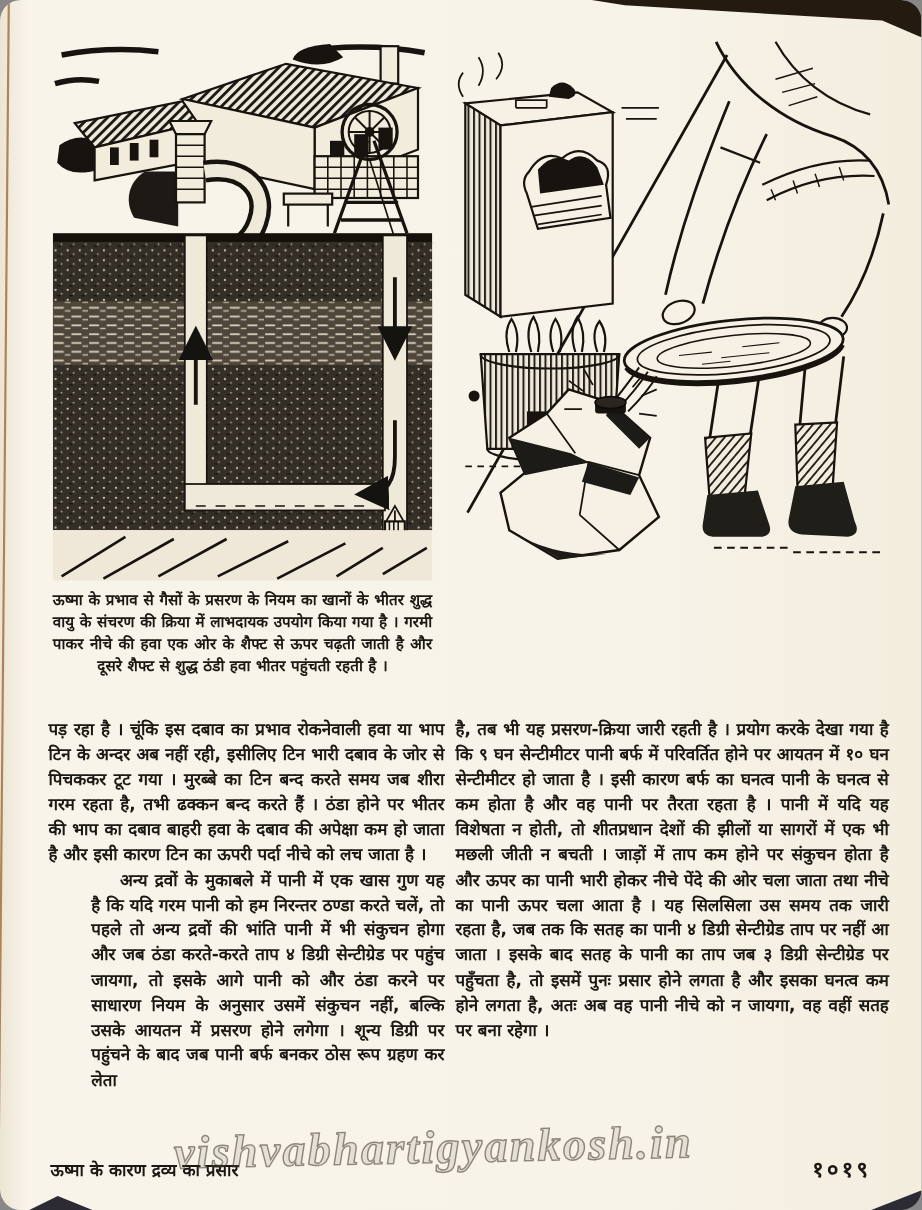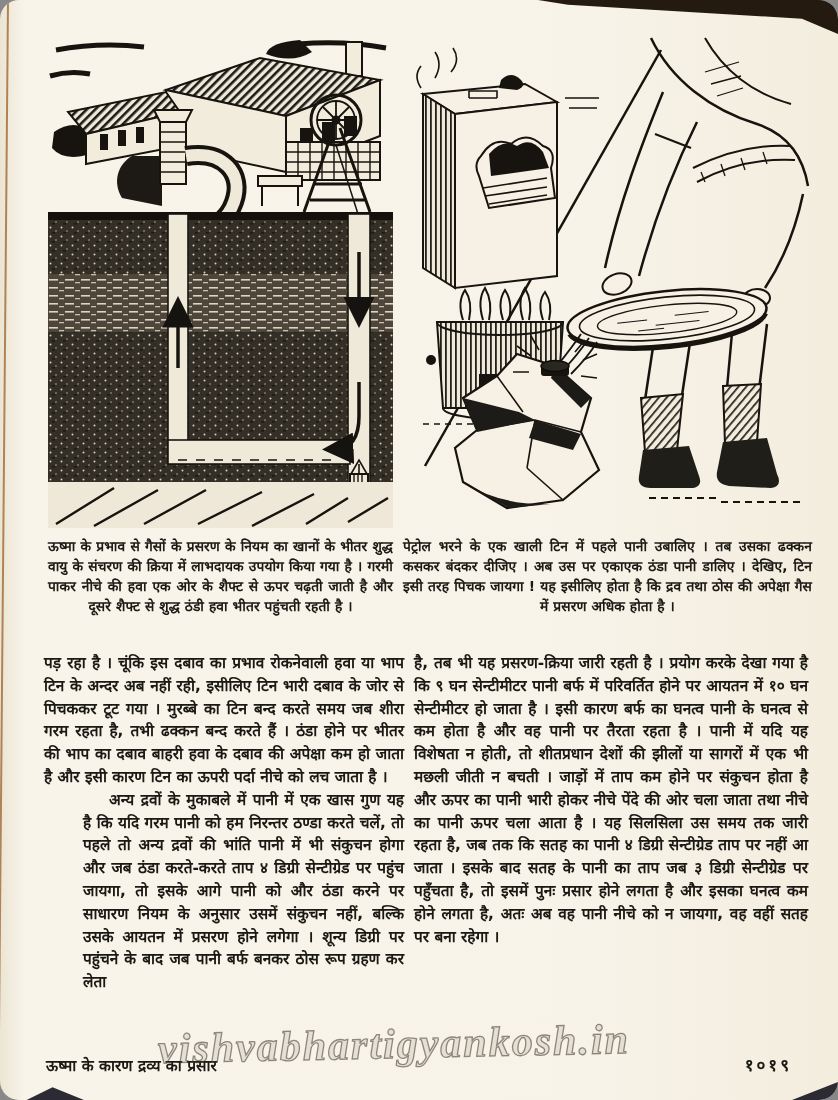--- a/index.html
+++ b/index.html
@@ -31,21 +31,21 @@
   .columns{position:absolute;top:652px;left:44px;right:26px;display:flex;gap:10px;}
   .col{font-size:15.4px;line-height:22.8px;font-weight:bold;text-align:justify;text-align-last:left;}
   .col-left{width:360px;}
   .col-right{width:394px;}
   .col p{margin:0;}
   .col p.indent{text-indent:26px;margin-left:39px;}
   
   .footer{position:absolute;left:46px;right:46px;bottom:24px;display:flex;
     justify-content:space-between;align-items:center;font-weight:bold;}
   .running-title{font-size:15.5px;}
-  .page-number{font-size:17px;letter-spacing:3px;}
+  .page-number{font-size:20px;letter-spacing:3px;}
   .watermark{
     position:absolute;left:158px;bottom:32px;z-index:5;white-space:nowrap;
     font-family:"Liberation Serif","DejaVu Serif",serif;font-style:italic;font-weight:bold;
     font-size:42px;letter-spacing:2px;transform:rotate(-1.2deg);
     color:rgba(120,110,92,.14);
     -webkit-text-stroke:1.3px rgba(60,52,42,.55);
     text-stroke:1.3px rgba(60,52,42,.55);
   }
   svg .ink{stroke:#17140f;fill:none;}
 </style>
@@ -260,21 +260,20 @@
           <path d="M150,330 L186,362 L176,372 L146,342 Z" fill="#1d1b17"></path>
           <g>
             <rect x="136" y="330" width="28" height="10" rx="3" fill="#17140f"></rect>
             <ellipse cx="150" cy="330" rx="14" ry="5.5" fill="#2a2620" stroke="#0c0b09" stroke-width="1.5"></ellipse>
           </g>
           <g class="ink" stroke-width="1.6">
             <path d="M126,320 l-14,-10 M134,314 l-8,-14 M170,316 l10,-12 M178,324 l14,-6 M124,336 l-16,0 M176,340 l16,2"></path>
           </g>
         </g>
       </svg>
-      <figcaption>पेट्रोल भरने के एक खाली टिन में पहले पानी उबालिए । तब उसका ढक्कन कसकर बंदकर दीजिए । अब उस पर एकाएक ठंडा पानी डालिए । देखिए, टिन इसी तरह पिचक जायगा ! यह इसीलिए होता है कि द्रव तथा ठोस की अपेक्षा गैस में प्रसरण अधिक होता है ।</figcaption>
     </figure>
   </div>
 
   <div class="columns">
     <div class="col col-left">
       <p>पड़ रहा है । चूंकि इस दबाव का प्रभाव रोकनेवाली हवा या भाप टिन के अन्दर अब नहीं रही, इसीलिए टिन भारी दबाव के जोर से पिचककर टूट गया । मुरब्बे का टिन बन्द करते समय जब शीरा गरम रहता है, तभी ढक्कन बन्द करते हैं । ठंडा होने पर भीतर की भाप का दबाव बाहरी हवा के दबाव की अपेक्षा कम हो जाता है और इसी कारण टिन का ऊपरी पर्दा नीचे को लच जाता है ।</p>
       <p class="indent">अन्य द्रवों के मुकाबले में पानी में एक खास गुण यह है कि यदि गरम पानी को हम निरन्तर ठण्डा करते चलें, तो पहले तो अन्य द्रवों की भांति पानी में भी संकुचन होगा और जब ठंडा करते-करते ताप ४ डिग्री सेन्टीग्रेड पर पहुंच जायगा, तो इसके आगे पानी को और ठंडा करने पर साधारण नियम के अनुसार उसमें संकुचन नहीं, बल्कि उसके आयतन में प्रसरण होने लगेगा । शून्य डिग्री पर पहुंचने के बाद जब पानी बर्फ बनकर ठोस रूप ग्रहण कर लेता</p>
     </div>
     <div class="col col-right">
       <p>है, तब भी यह प्रसरण-क्रिया जारी रहती है । प्रयोग करके देखा गया है कि ९ घन सेन्टीमीटर पानी बर्फ में परिवर्तित होने पर आयतन में १० घन सेन्टीमीटर हो जाता है । इसी कारण बर्फ का घनत्व पानी के घनत्व से कम होता है और वह पानी पर तैरता रहता है । पानी में यदि यह विशेषता न होती, तो शीतप्रधान देशों की झीलों या सागरों में एक भी मछली जीती न बचती । जाड़ों में ताप कम होने पर संकुचन होता है और ऊपर का पानी भारी होकर नीचे पेंदे की ओर चला जाता तथा नीचे का पानी ऊपर चला आता है । यह सिलसिला उस समय तक जारी रहता है, जब तक कि सतह का पानी ४ डिग्री सेन्टीग्रेड ताप पर नहीं आ जाता । इसके बाद सतह के पानी का ताप जब ३ डिग्री सेन्टीग्रेड पर पहुँचता है, तो इसमें पुनः प्रसार होने लगता है और इसका घनत्व कम होने लगता है, अतः अब वह पानी नीचे को न जायगा, वह वहीं सतह पर बना रहेगा ।</p>

